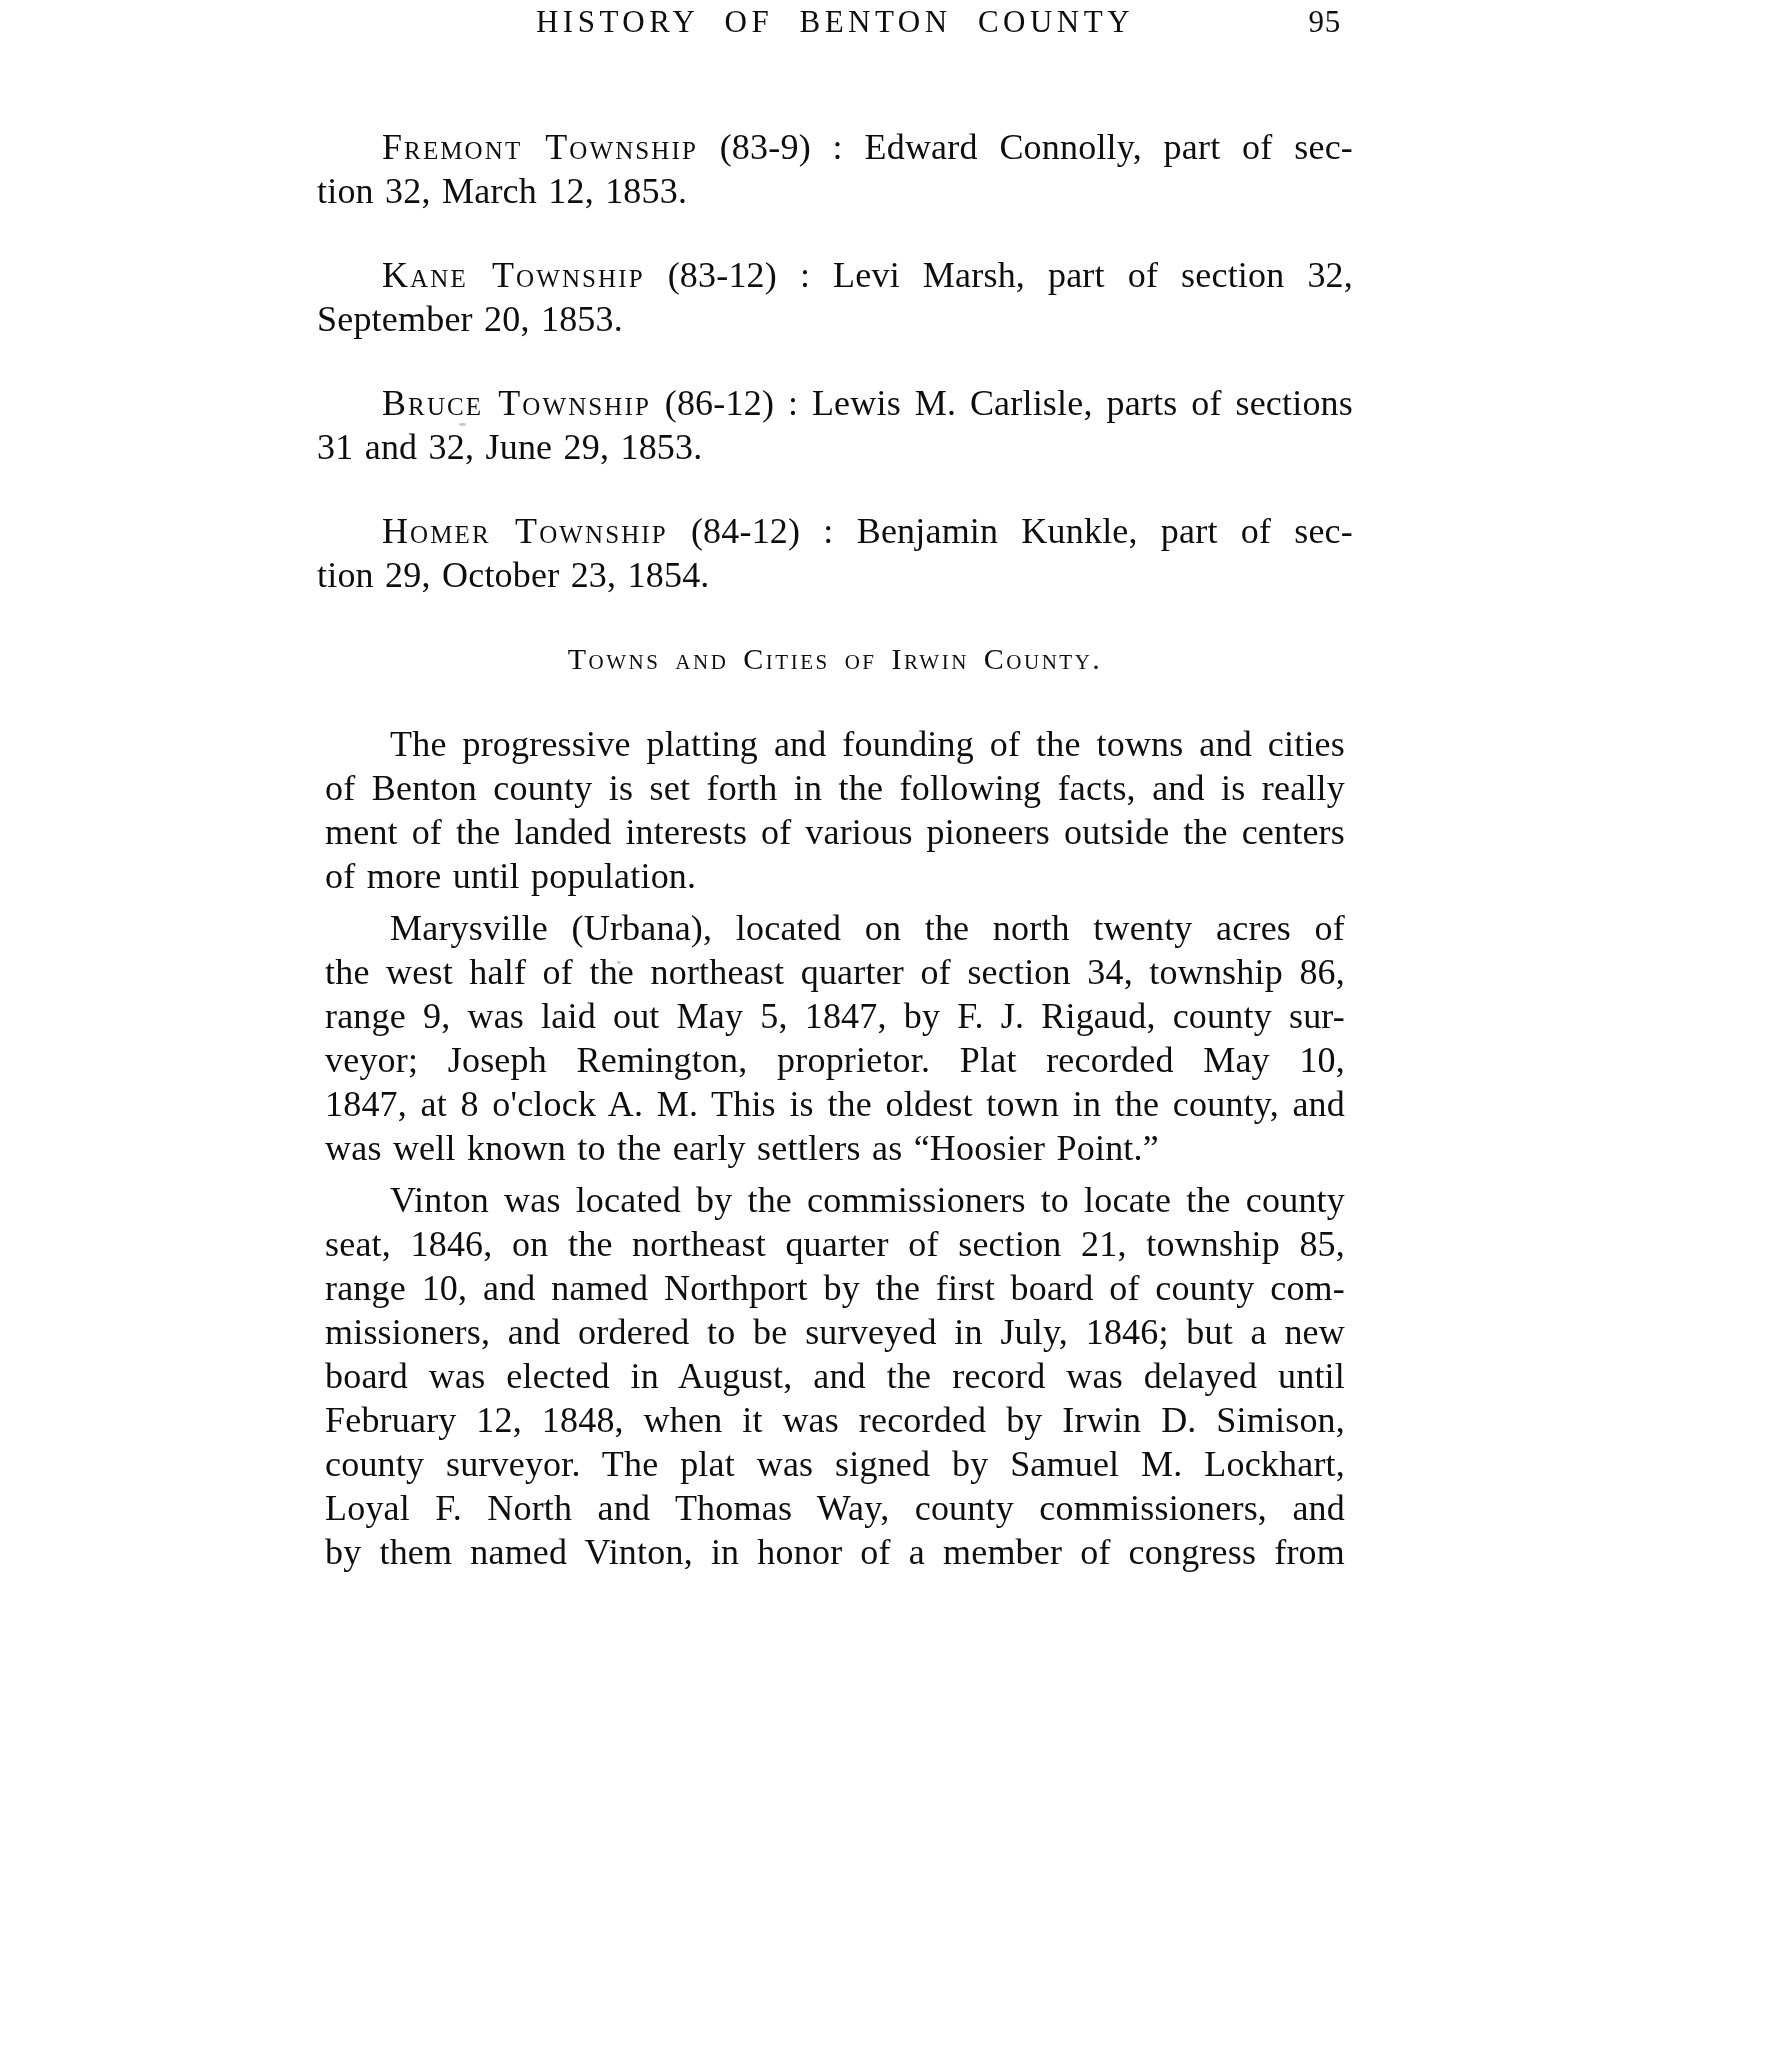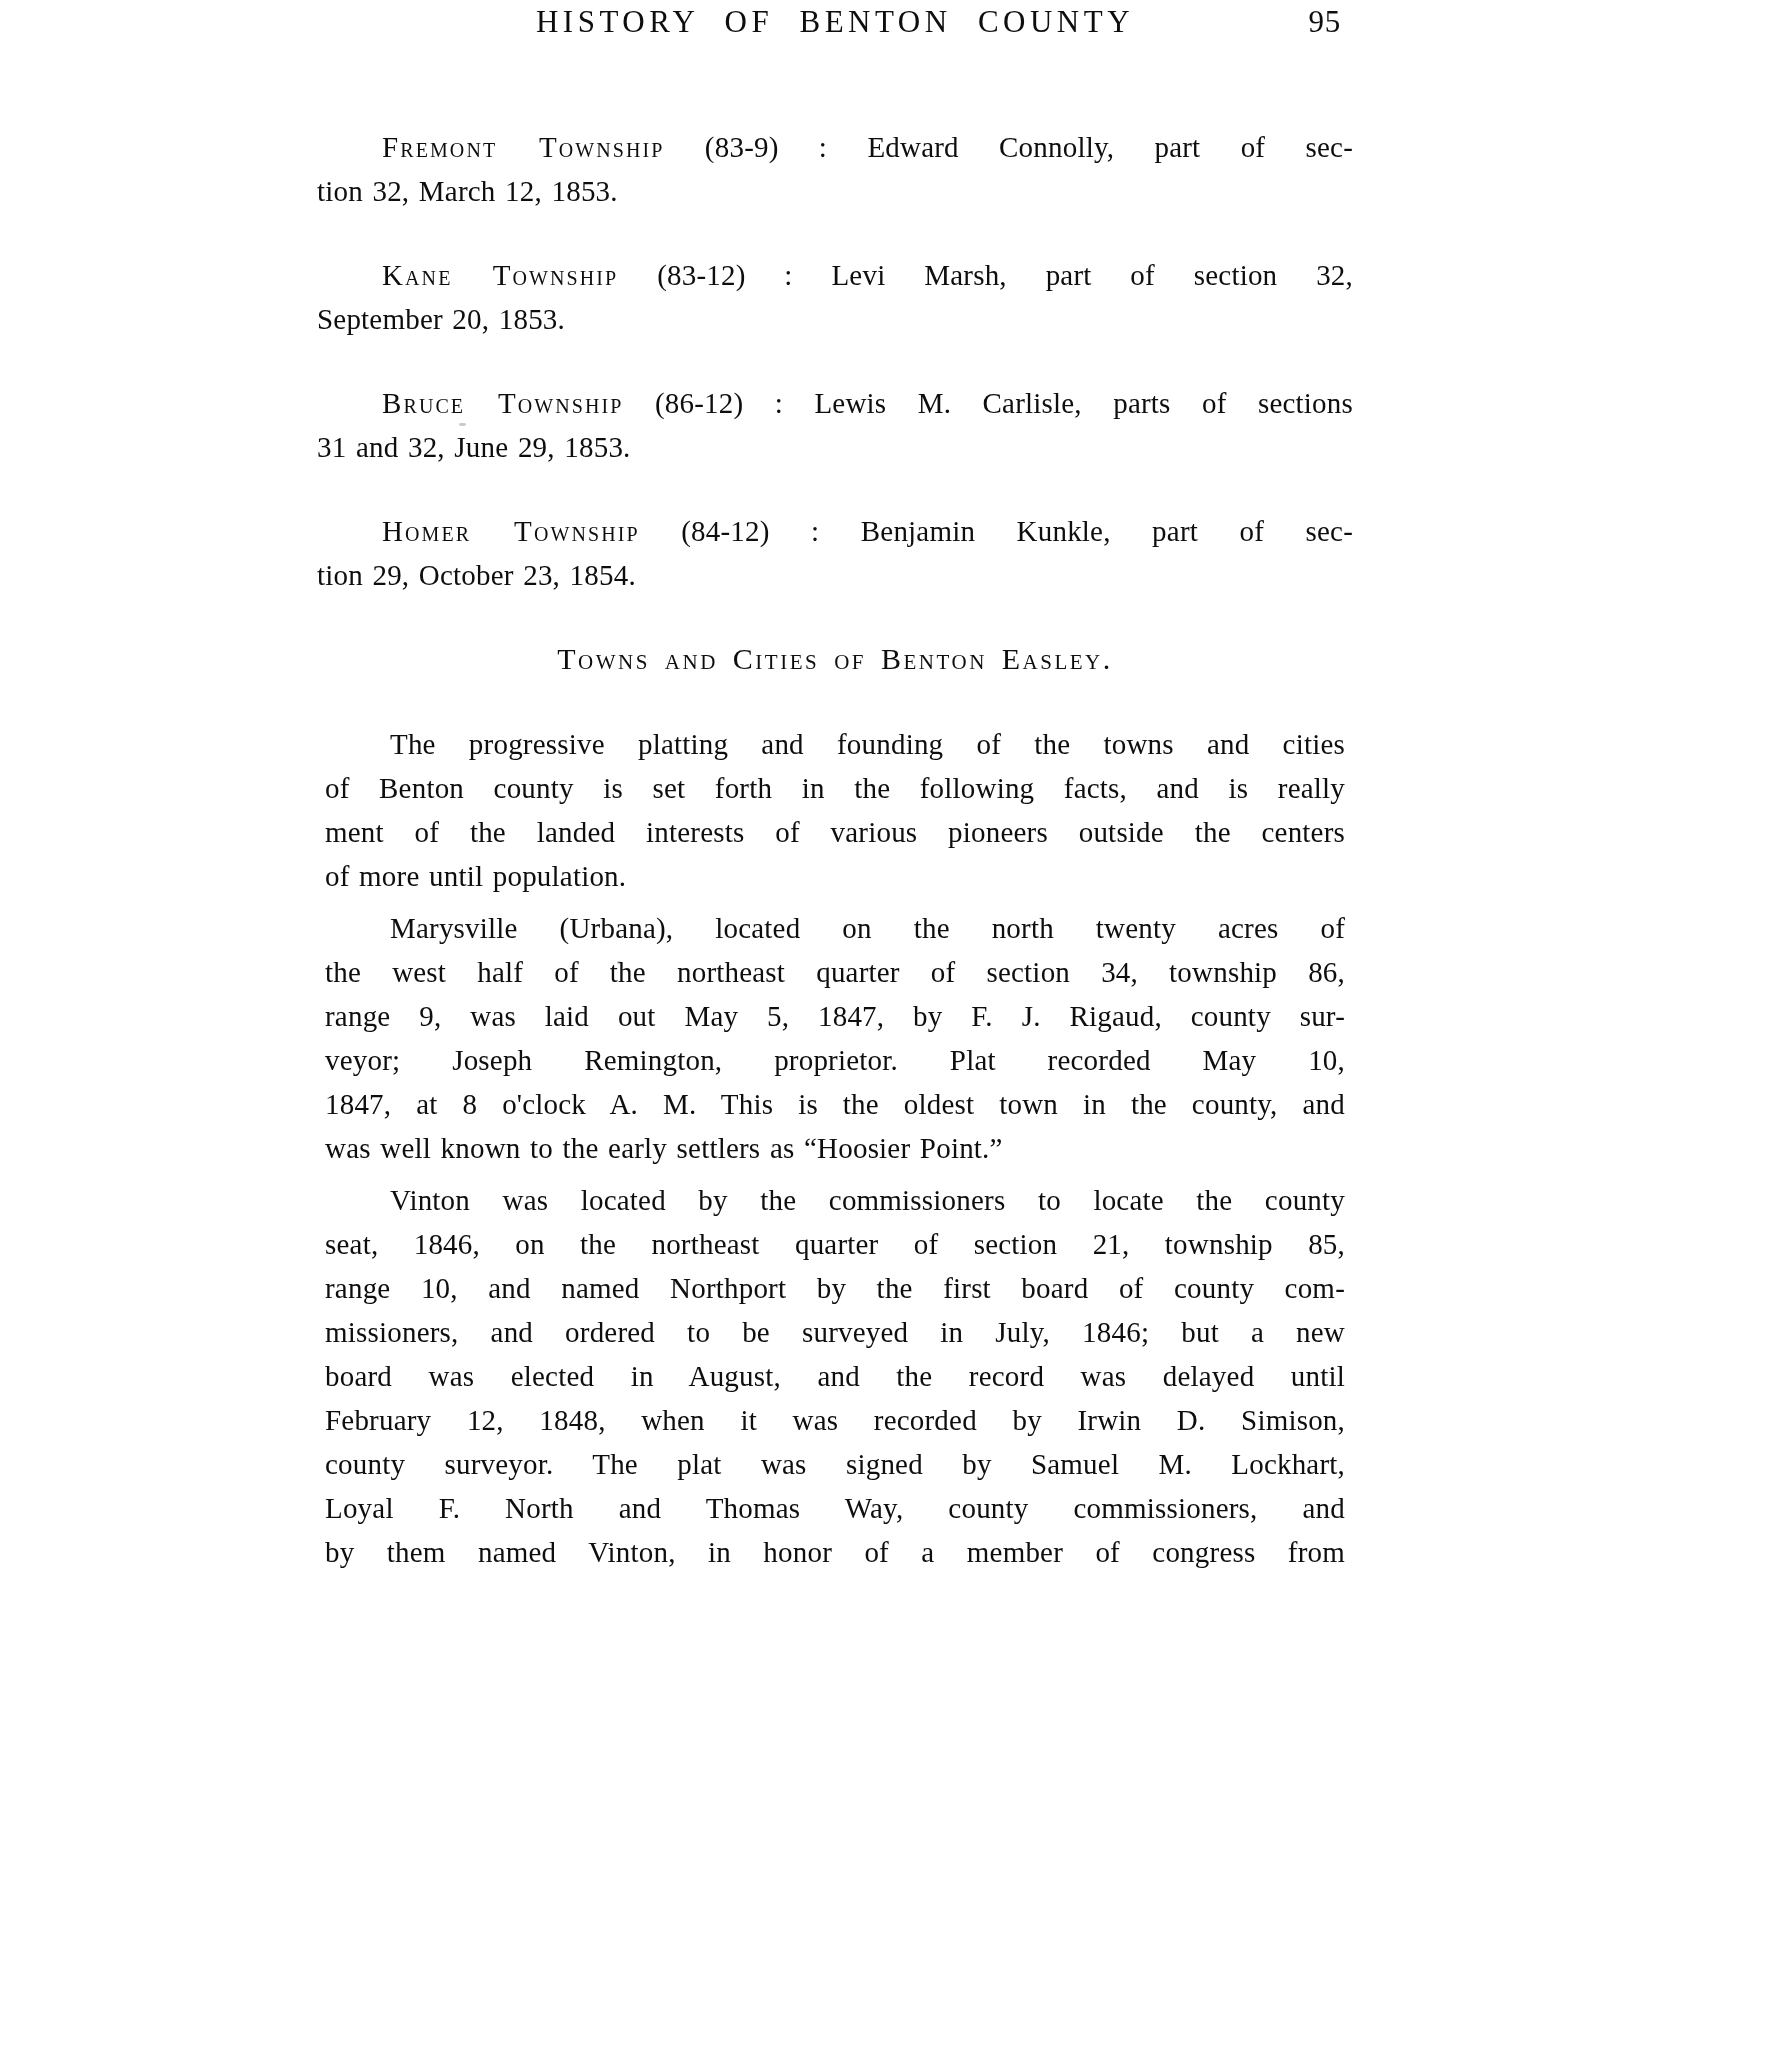--- a/index.html
+++ b/index.html
@@ -45,21 +45,21 @@
     top: 0;
     letter-spacing: 0.8px;
     word-spacing: normal;
   }
   
   .entries-block { margin-top: 81px; }
   .entry { margin: 0 0 40px 0; }
   p { margin: 8px; }
   .ln {
     display: block;
-    font-size: 29px;
+    font-size: 36px;
     line-height: 44px;
     text-align: justify;
     text-align-last: justify;
     word-spacing: 2.1px;
     letter-spacing: 0.2px;
     white-space: normal;
   }
   .ln.last { text-align-last: left; }
   .ln.first { text-indent: 65px; }
   .sc {
@@ -120,21 +120,21 @@
       </p>
 
       <p class="entry">
         <span class="ln first"><span class="sc">Homer Township</span><span> (84-12) :  Benjamin Kunkle, part of sec-</span></span>
         <span class="ln last">tion 29, October 23, 1854.</span>
       </p>
 
 
     </div>
 
-    <p class="section-heading">Towns and Cities of Benton Easley.</p>
+    <p class="section-heading">Towns and Cities of Irwin County.</p>
 
     <div class="paragraphs">
 
       <p>
         <span class="ln first">The progressive platting and founding of the towns and cities</span>
         <span class="ln">of Benton county is set forth in the following facts, and is really</span>
         <span class="ln">ment of the landed interests of various pioneers outside the centers</span>
         <span class="ln last">of more until population.</span>
       </p>
 

